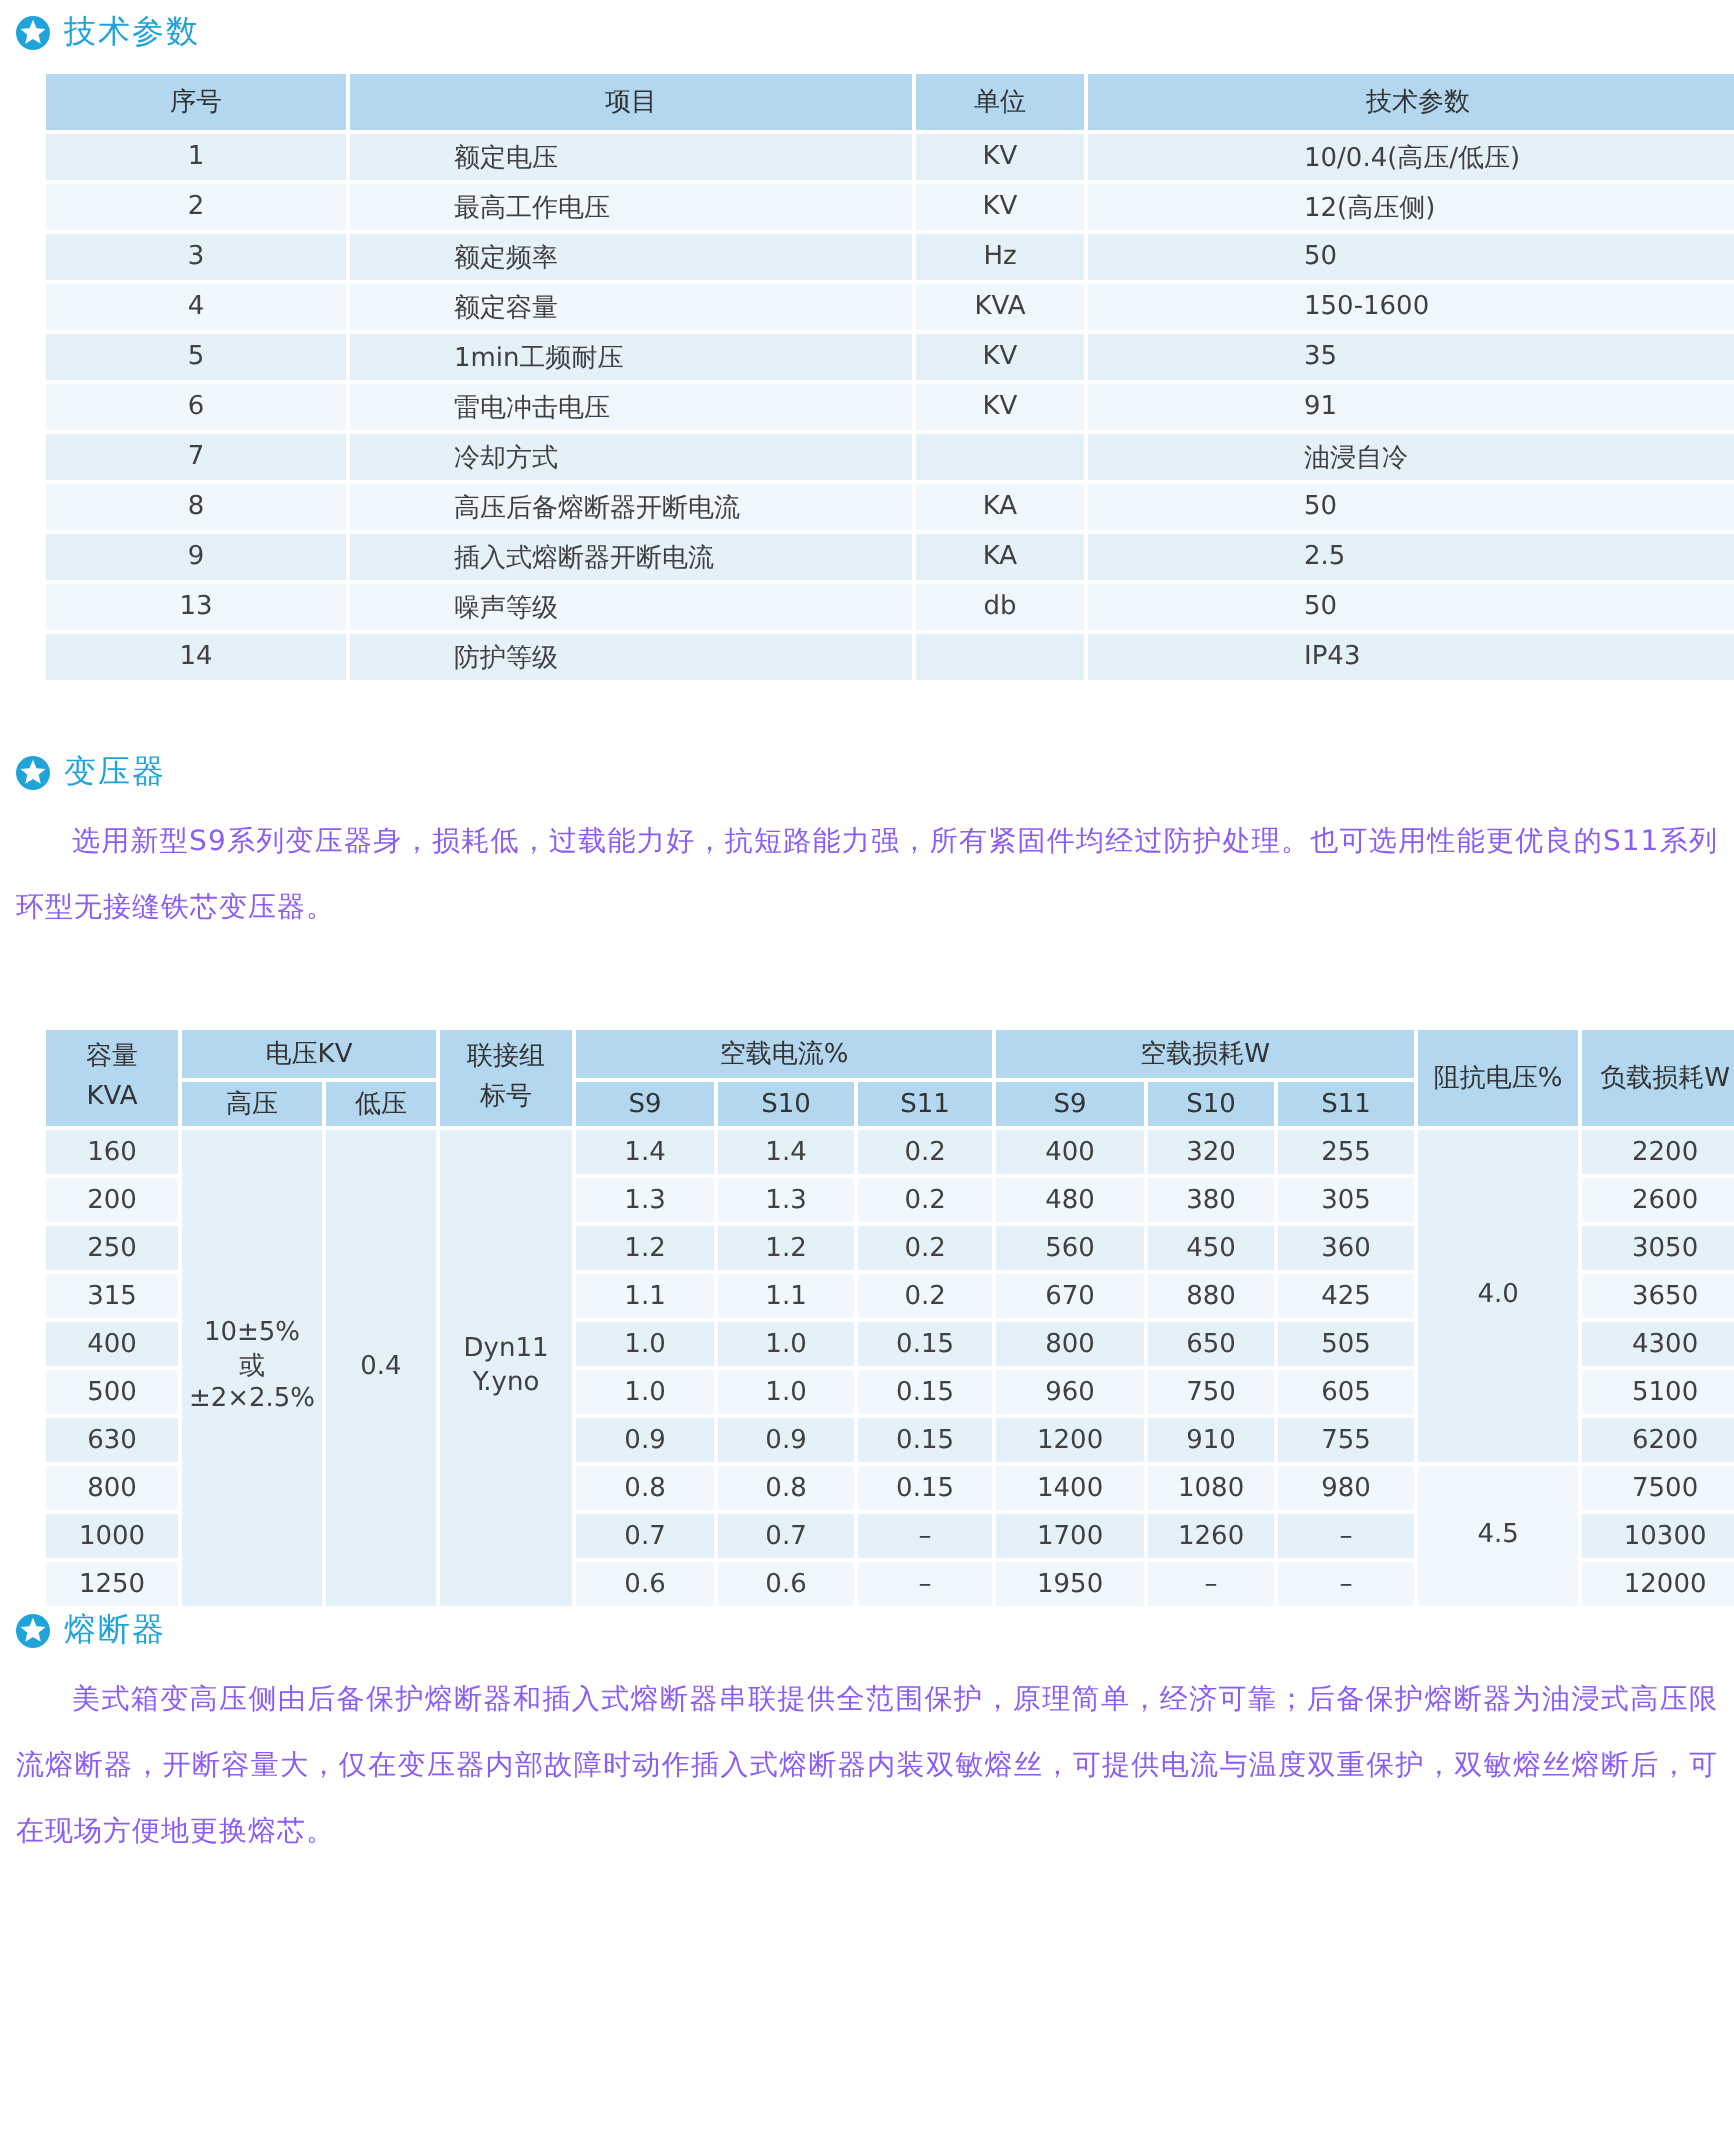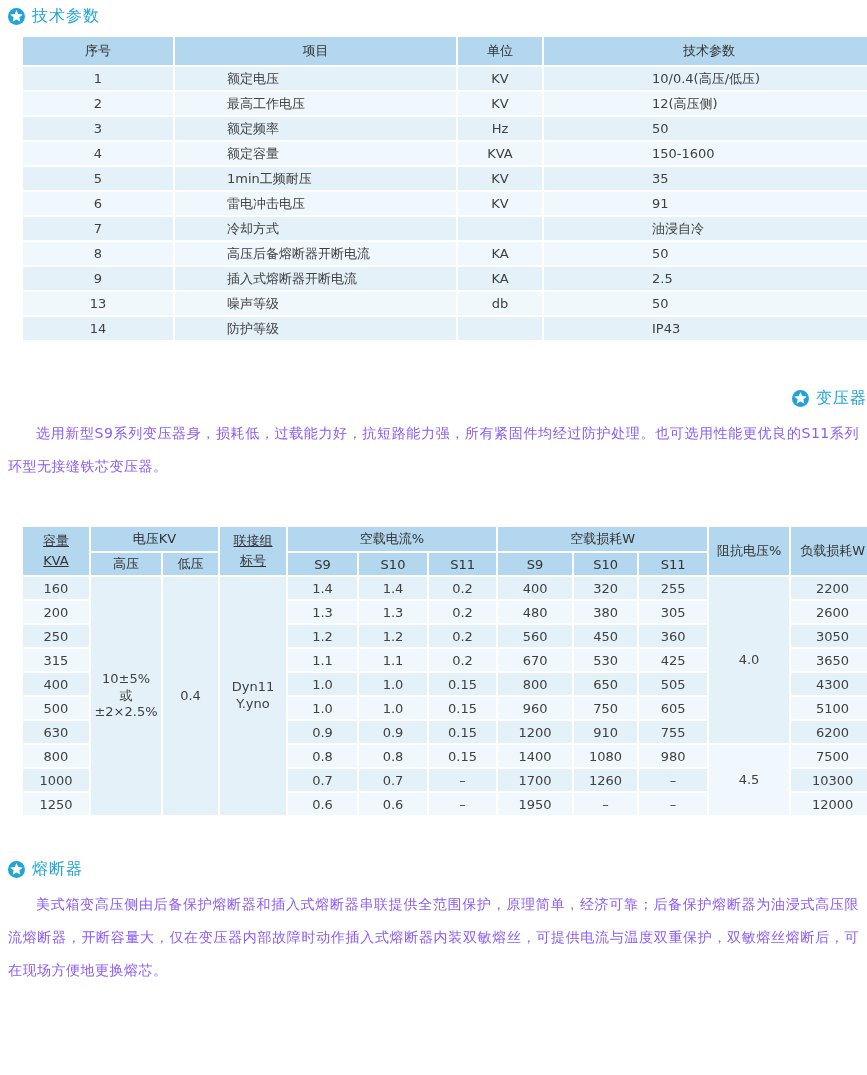--- a/index.html
+++ b/index.html
@@ -6,22 +6,22 @@
   body{
     width:867px;height:1075px;background:#ffffff;overflow:hidden;
     font-family:"DejaVu Sans", sans-serif;color:#3d3d3d;
   }
   .section-head{display:flex;align-items:center;gap:7px;margin-left:8px;}
   .section-head h2{
     margin:0;font-size:16px;font-weight:500;color:var(--accent);letter-spacing:1px;
   }
   .bullet-icon{width:17px;height:17px;display:inline-block;flex:0 0 auto;}
   .head-1{margin-top:6px;}
-  .head-2{margin-top:46px;justify-content:flex-end;}
-  .head-3{margin-top:42px;}
+  .head-2{margin-top:34px;}
+  .head-3{}
   p.body-text{
     margin:8px 8px 0 8px;font-size:14px;line-height:33px;color:#8b5cf6;
     text-indent:2em;text-align:justify;letter-spacing:0.5px;
   }
   table{
     border-collapse:separate;border-spacing:0;table-layout:fixed;
     margin-left:23px;width:853px;
   }
   th,td{
     border-right:2px solid #fff;border-bottom:2px solid #fff;
@@ -44,21 +44,21 @@
   .t2 tbody tr:nth-child(odd) td{background:var(--row-odd);}
   .t2 tbody tr:nth-child(even) td{background:var(--row-even);}
   .t2 tbody td.merged{
     background:repeating-linear-gradient(to bottom,
       var(--row-odd) 0px, var(--row-odd) 22px,
       #ffffff 22px, #ffffff 24px,
       var(--row-even) 24px, var(--row-even) 46px,
       #ffffff 46px, #ffffff 48px);
     white-space:normal;line-height:1.3;
   }
-  .t2 th div{line-height:1.55;text-decoration:underline;}
+  .t2 th div{line-height:1.55;}
 </style>
 </head>
 <body>
 
 <div>
 
   <div class="section-head head-1">
     <span class="bullet-icon">
       <svg viewBox="0 0 16 16" width="17" height="17">
         <circle cx="8" cy="8" r="8" fill="var(--accent)"></circle>
@@ -247,21 +247,21 @@
           <td>450</td>
           <td>360</td>
           <td>3050</td>
         </tr>
         <tr>
           <td>315</td>
           <td>1.1</td>
           <td>1.1</td>
           <td>0.2</td>
           <td>670</td>
-          <td>530</td>
+          <td>880</td>
           <td>425</td>
           <td>3650</td>
         </tr>
         <tr>
           <td>400</td>
           <td>1.0</td>
           <td>1.0</td>
           <td>0.15</td>
           <td>800</td>
           <td>650</td>

